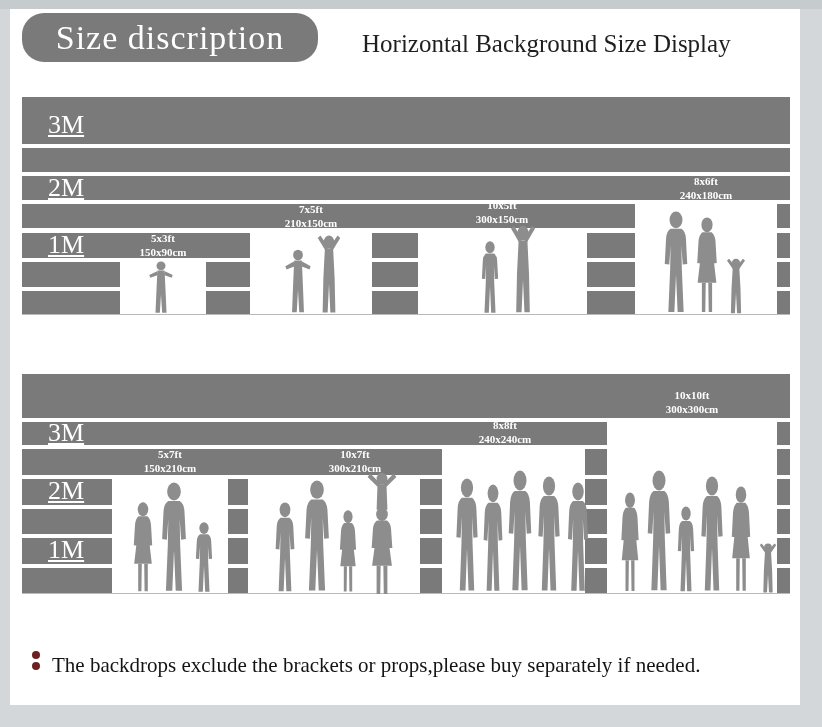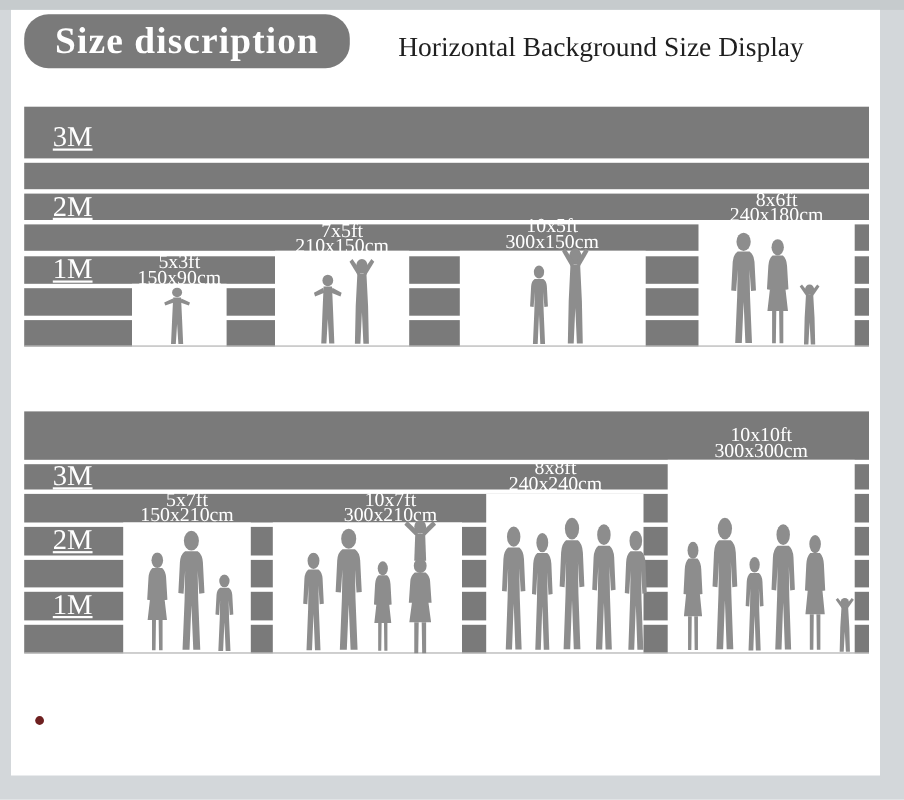--- a/index.html
+++ b/index.html
@@ -7,39 +7,39 @@
     width:822px; height:727px; position:relative;
     background:#d3d7da; overflow:hidden;
     font-family:"Liberation Serif","DejaVu Serif",serif;
   }
   .topstrip { position:absolute; left:0; top:0; width:822px; height:9px; background:#c6cbcd; }
   .sheet { position:absolute; left:10px; top:9px; width:790px; height:696px; background:#ffffff; }
 
   .badge {
     position:absolute; left:22px; top:13px; width:296px; height:49px;
     background:#7a7a7a; border-radius:22px; color:#fff;
-    font-size:34px; line-height:49px; text-align:center; letter-spacing:1px;font-weight:bold;
+    font-size:34px; line-height:49px; text-align:center; letter-spacing:1px;
   }
   .title {
     position:absolute; left:362px; top:30px; color:#1f1f1f;
     font-size:25px; white-space:nowrap;text-align:center;
   }
 
   .chart { position:absolute; width:768px; }
   .chart-top { left:22px; top:97px; height:218px; }
   .chart-bottom { left:22px; top:374px; height:220px; }
 
   .band { position:absolute; left:0; width:100%; background:#7a7a7a; }
   .cutout { position:absolute; background:#ffffff; }
   .gline { position:absolute; left:0; width:100%; height:1px; background:#b9b9b9; }
 
   .axis { position:absolute; color:#ffffff; font-size:26px; line-height:26px;text-decoration:underline; }
   .size-label {
     position:absolute; transform:translateX(-50%); text-align:center;
-    color:#ffffff; font-weight:normal; font-size:18px; line-height:13.5px; white-space:nowrap;
+    color:#ffffff; font-weight:bold; font-size:11px; line-height:13.5px; white-space:nowrap;
   }
 
   .group { position:absolute; display:flex; align-items:flex-end; }
   .person { fill:#8d8d8d; display:block; }
 
   .notes { position:absolute; left:30px; top:641px; width:760px; }
   .note-row { position:relative; padding-left:22px; margin-bottom:11px; color:#141414; font-size:21px; line-height:26px; white-space:nowrap; }
   .bullet { position:absolute; left:2px; top:10px; width:8px; height:8px; border-radius:50%; background:#6e2020; }
 </style>
 </head>
@@ -255,13 +255,17 @@
     <svg class="person" viewBox="0 0 40 100" preserveAspectRatio="none" style="width:22px;height:52px">
         <use href="#kid-up"></use>
       </svg>
   </div>
 </div>
 
 <div class="notes">
   <div class="note-row">
     <span class="bullet"></span>
   </div>
+  <div class="note-row">
+    <span class="bullet"></span>
+    <span>The backdrops exclude the brackets or props,please buy separately if needed.</span>
+  </div>
 </div>
 
 </body></html>

